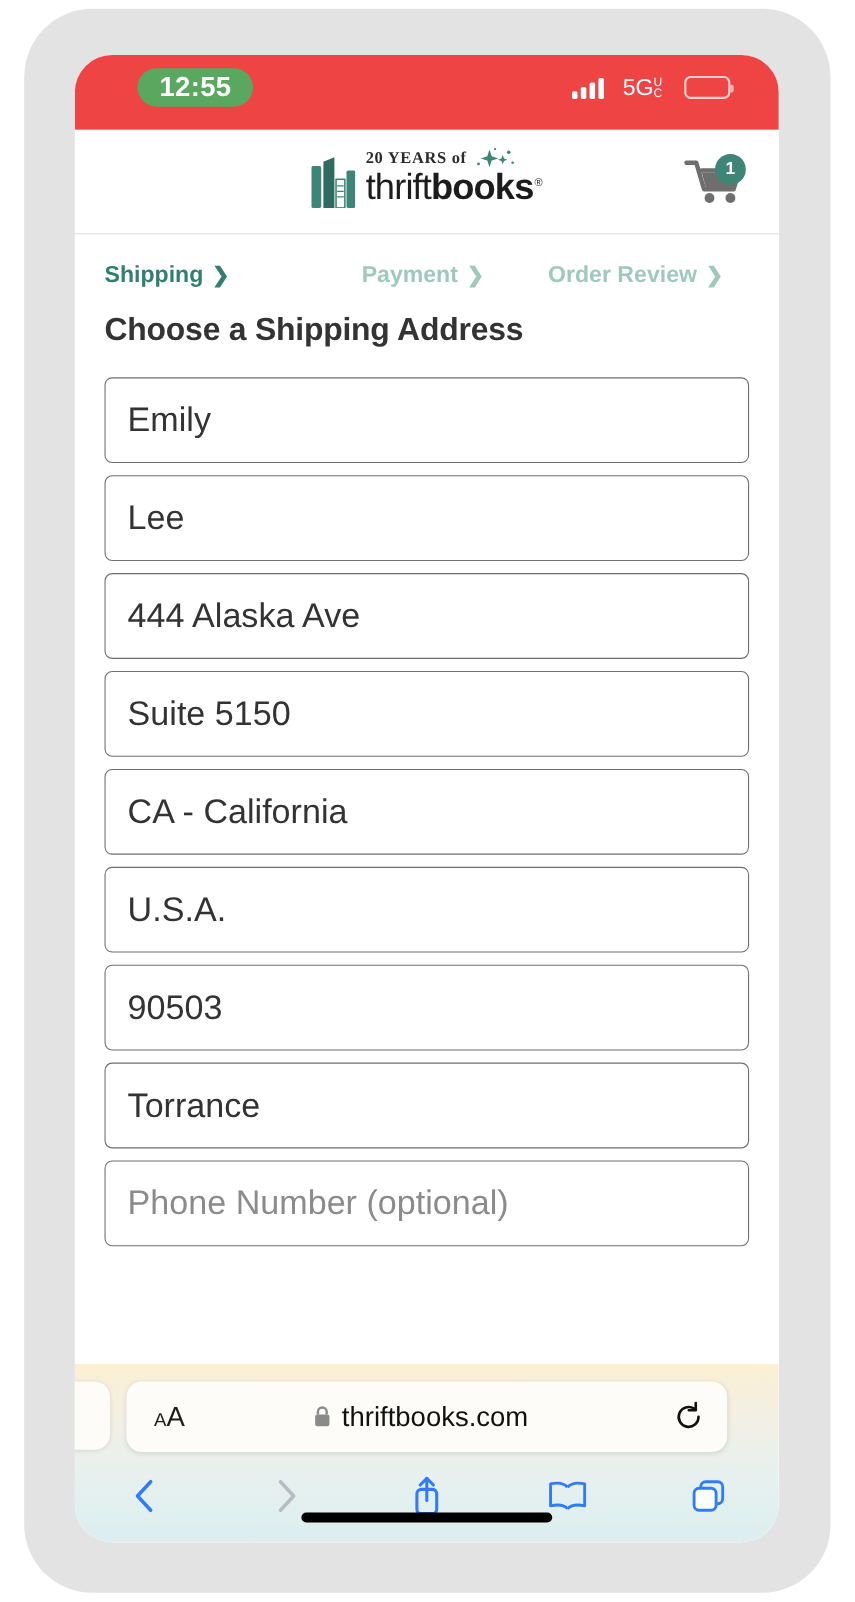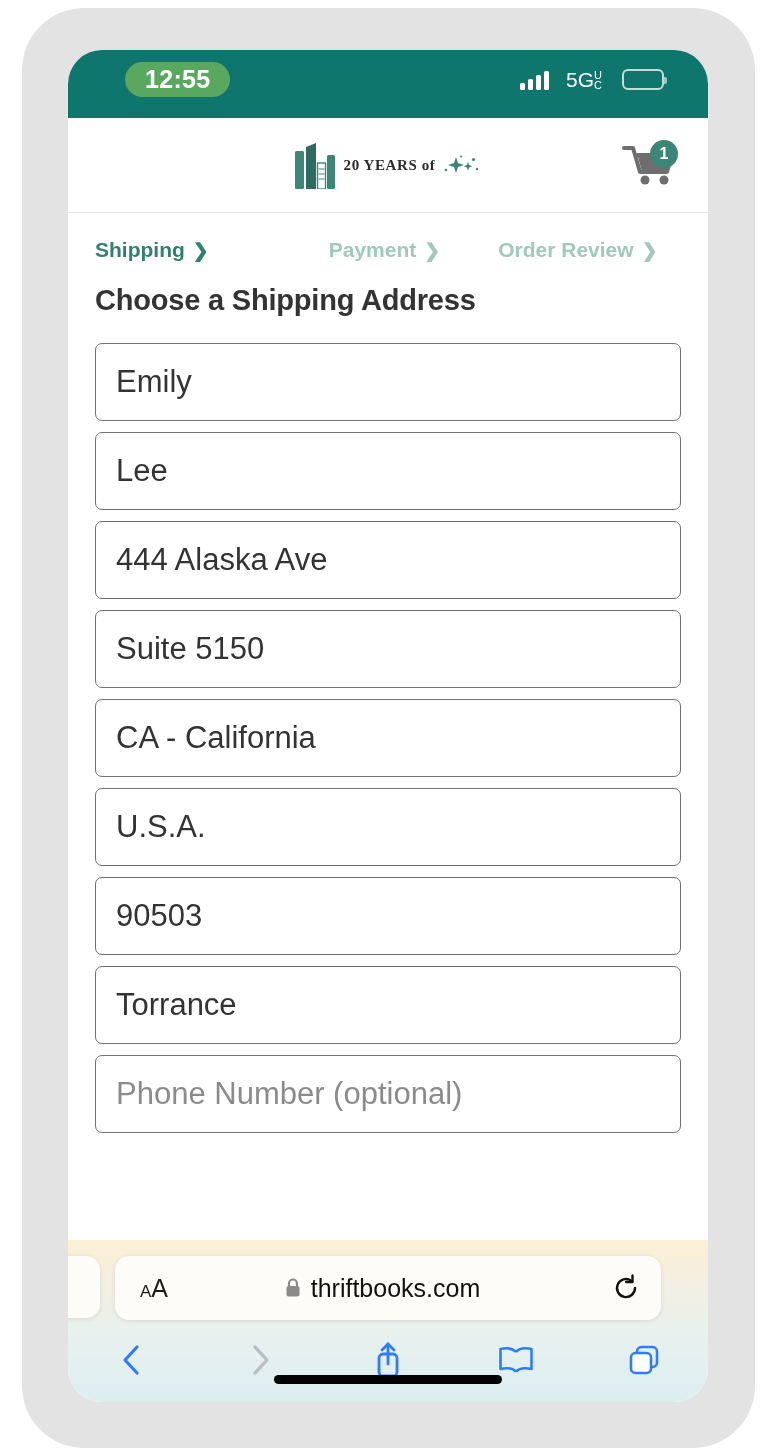--- a/index.html
+++ b/index.html
@@ -33,21 +33,21 @@
     height: 1352px;
     border-radius: 34px;
     overflow: hidden;
     background: #ffffff;
   }
 
   
   .statusbar {
     position: relative;
     height: 68px;
-    background: #0f766e;
+    background: #ef4444;
     width: 100%;
   }
   .time-pill {
     position: absolute;
     left: 57px;
     top: 12px;
     height: 35px;
     padding: 0 20px;
     background: #5aa85f;
     border-radius: 18px;
@@ -347,20 +347,25 @@
           <span class="logo-years">20 YEARS of</span>
           <svg width="42" height="20" viewBox="0 0 42 20">
             <path d="M17 2 L19 8 L25 10 L19 12 L17 18 L15 12 L9 10 L15 8 Z" fill="#3c8577"></path>
             <path d="M29 7 L30.2 10 L33.2 11.2 L30.2 12.4 L29 15.4 L27.8 12.4 L24.8 11.2 L27.8 10 Z" fill="#3c8577"></path>
             <circle cx="34.5" cy="4.5" r="1.6" fill="#3c8577"></circle>
             <circle cx="7" cy="15" r="1.3" fill="#3c8577"></circle>
             <circle cx="38" cy="14" r="1.2" fill="#3c8577"></circle>
             <circle cx="22" cy="1.5" r="1" fill="#3c8577"></circle>
           </svg>
         </div>
+        <div class="logo-main">
+          <span class="logo-thrift">thrift</span>
+            <span class="logo-books-word">books</span>
+            <span class="logo-reg">®</span>
+        </div>
       </div>
     </div>
 
     <div class="cart">
       <svg width="58" height="50" viewBox="0 0 58 50">
         <path d="M2 8 H11 L18 32 H45 L50 15 H16" fill="none" stroke="#6e6e6e" stroke-width="4" stroke-linecap="round" stroke-linejoin="round"></path>
         <path d="M16 17 H49 L45.5 30 H19.5 Z" fill="#6e6e6e"></path>
         <circle cx="23" cy="40" r="4.5" fill="#6e6e6e"></circle>
         <circle cx="42" cy="40" r="4.5" fill="#6e6e6e"></circle>
       </svg>

